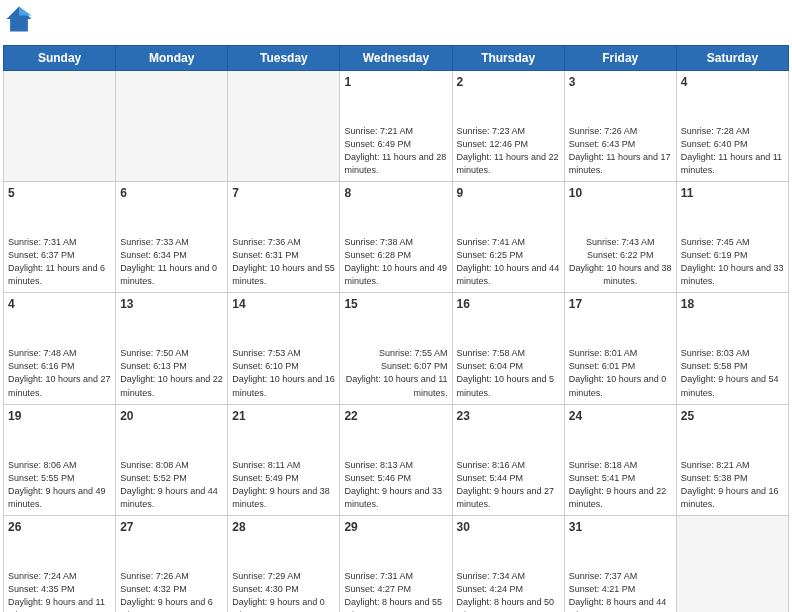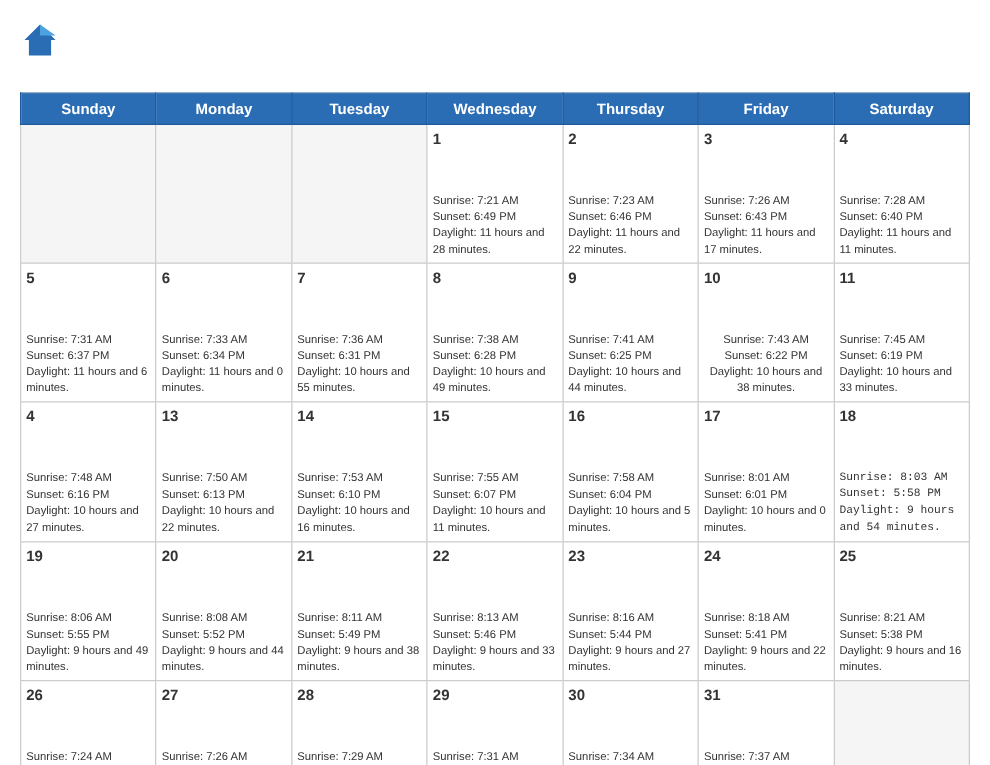--- a/index.html
+++ b/index.html
@@ -6,24 +6,23 @@
     body {
       width: 792px;
       height: 612px;
       font-family: Arial, sans-serif;
       background: #fff;
       overflow: hidden;
     }
     .page {
       width: 792px;
       height: 612px;
-      padding: 16px;
+      padding: 3px;
       display: flex;
       flex-direction: column;
-      gap: 16px;
     }
     .header {
       display: flex;
       justify-content: space-between;
       align-items: flex-start;
       margin-bottom: 10px;
     }
     .logo {
       display: flex;
       align-items: center;
@@ -142,21 +141,21 @@
           <td class="empty"></td>
           <td class="has-data">
             <div class="day-number">1</div>
             <div class="day-info" style="white-space: pre-line;">Sunrise: 7:21 AM
 Sunset: 6:49 PM
 Daylight: 11 hours and 28 minutes.</div>
           </td>
           <td class="has-data">
             <div class="day-number">2</div>
             <div class="day-info" style="white-space: pre-line;">Sunrise: 7:23 AM
-Sunset: 6:46 PM
+Sunset: 12:46 PM
 Daylight: 11 hours and 22 minutes.</div>
           </td>
           <td class="has-data">
             <div class="day-number">3</div>
             <div class="day-info" style="white-space: pre-line;">Sunrise: 7:26 AM
 Sunset: 6:43 PM
 Daylight: 11 hours and 17 minutes.</div>
           </td>
           <td class="has-data">
             <div class="day-number">4</div>
@@ -223,39 +222,39 @@
 Daylight: 10 hours and 22 minutes.</div>
           </td>
           <td class="has-data">
             <div class="day-number">14</div>
             <div class="day-info" style="white-space: pre-line;">Sunrise: 7:53 AM
 Sunset: 6:10 PM
 Daylight: 10 hours and 16 minutes.</div>
           </td>
           <td class="has-data">
             <div class="day-number">15</div>
-            <div class="day-info" style="white-space: pre-line;">Sunrise: 7:55 AM
+            <div class="day-info" style="white-space: pre-line; text-align: right;">Sunrise: 7:55 AM
 Sunset: 6:07 PM
 Daylight: 10 hours and 11 minutes.</div>
           </td>
           <td class="has-data">
             <div class="day-number">16</div>
             <div class="day-info" style="white-space: pre-line;">Sunrise: 7:58 AM
 Sunset: 6:04 PM
 Daylight: 10 hours and 5 minutes.</div>
           </td>
           <td class="has-data">
             <div class="day-number">17</div>
             <div class="day-info" style="white-space: pre-line;">Sunrise: 8:01 AM
 Sunset: 6:01 PM
 Daylight: 10 hours and 0 minutes.</div>
           </td>
           <td class="has-data">
             <div class="day-number">18</div>
-            <div class="day-info" style="white-space: pre-line; font-family: Liberation Mono, monospace;">Sunrise: 8:03 AM
+            <div class="day-info" style="white-space: pre-line;">Sunrise: 8:03 AM
 Sunset: 5:58 PM
 Daylight: 9 hours and 54 minutes.</div>
           </td>
         </tr>
         <tr>
           <td class="has-data">
             <div class="day-number">19</div>
             <div class="day-info" style="white-space: pre-line;">Sunrise: 8:06 AM
 Sunset: 5:55 PM
 Daylight: 9 hours and 49 minutes.</div>

